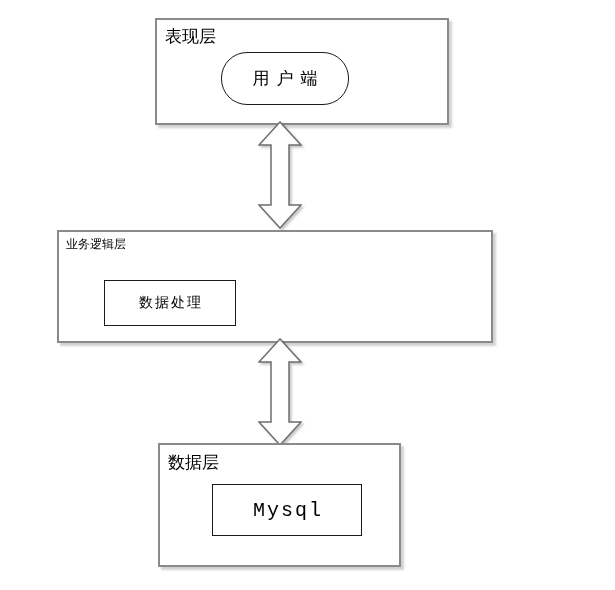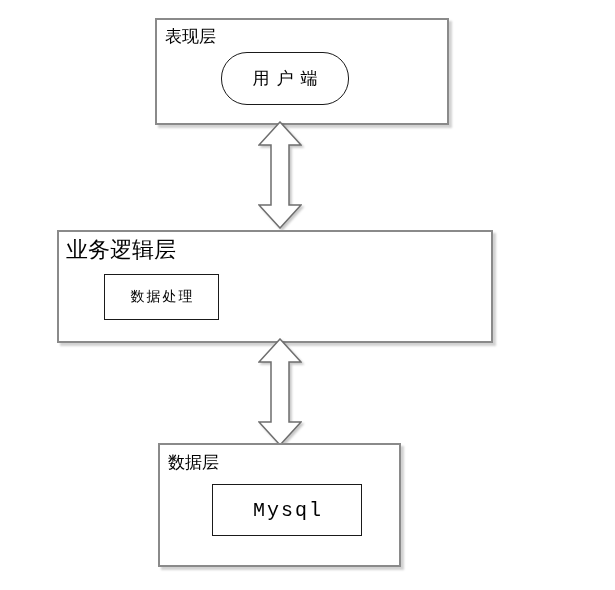--- a/index.html
+++ b/index.html
@@ -27,39 +27,39 @@
   #layer-business     { left: 57px;  top: 230px; width: 436px; height: 113px; }
   #layer-data         { left: 158px; top: 443px; width: 243px; height: 124px; }
 
   .layer-label {
     position: absolute;
     font-size: 17px;
     line-height: 1.2;
     white-space: nowrap;
   }
   #layer-presentation .layer-label { left: 8px; top: 7px; }
-  #layer-business .layer-label     { left: 7px; top: 5px; font-size: 22px; }
+  #layer-business .layer-label     { left: 7px; top: 5px; font-size: 12px; }
   #layer-data .layer-label         { left: 8px; top: 8px; }
 
   .node {
     position: absolute;
     box-sizing: border-box;
     background: #ffffff;
     border: 1.5px solid #1a1a1a;
     display: flex;
     align-items: center;
     justify-content: center;
     text-align: center;
   }
   #node-client {
     left: 64px; top: 32px; width: 128px; height: 53px;
     font-size: 17px; letter-spacing: 7px; text-indent: 7px; border-radius: 26px;
   }
   #node-data-processing {
-    left: 45px; top: 42px; width: 115px; height: 46px;
+    left: 45px; top: 48px; width: 132px; height: 46px;
     font-size: 14px; letter-spacing: 2px; text-indent: 2px;
   }
   #node-data-interaction {
     left: 246px; top: 32px; width: 134px; height: 50px;
     font-size: 14px; letter-spacing: 3px; text-indent: 3px;
   }
   #node-mysql {
     left: 52px; top: 39px; width: 150px; height: 52px;
     font-family: Liberation Mono, monospace;
     font-size: 20px; letter-spacing: 2px; text-indent: 2px;

